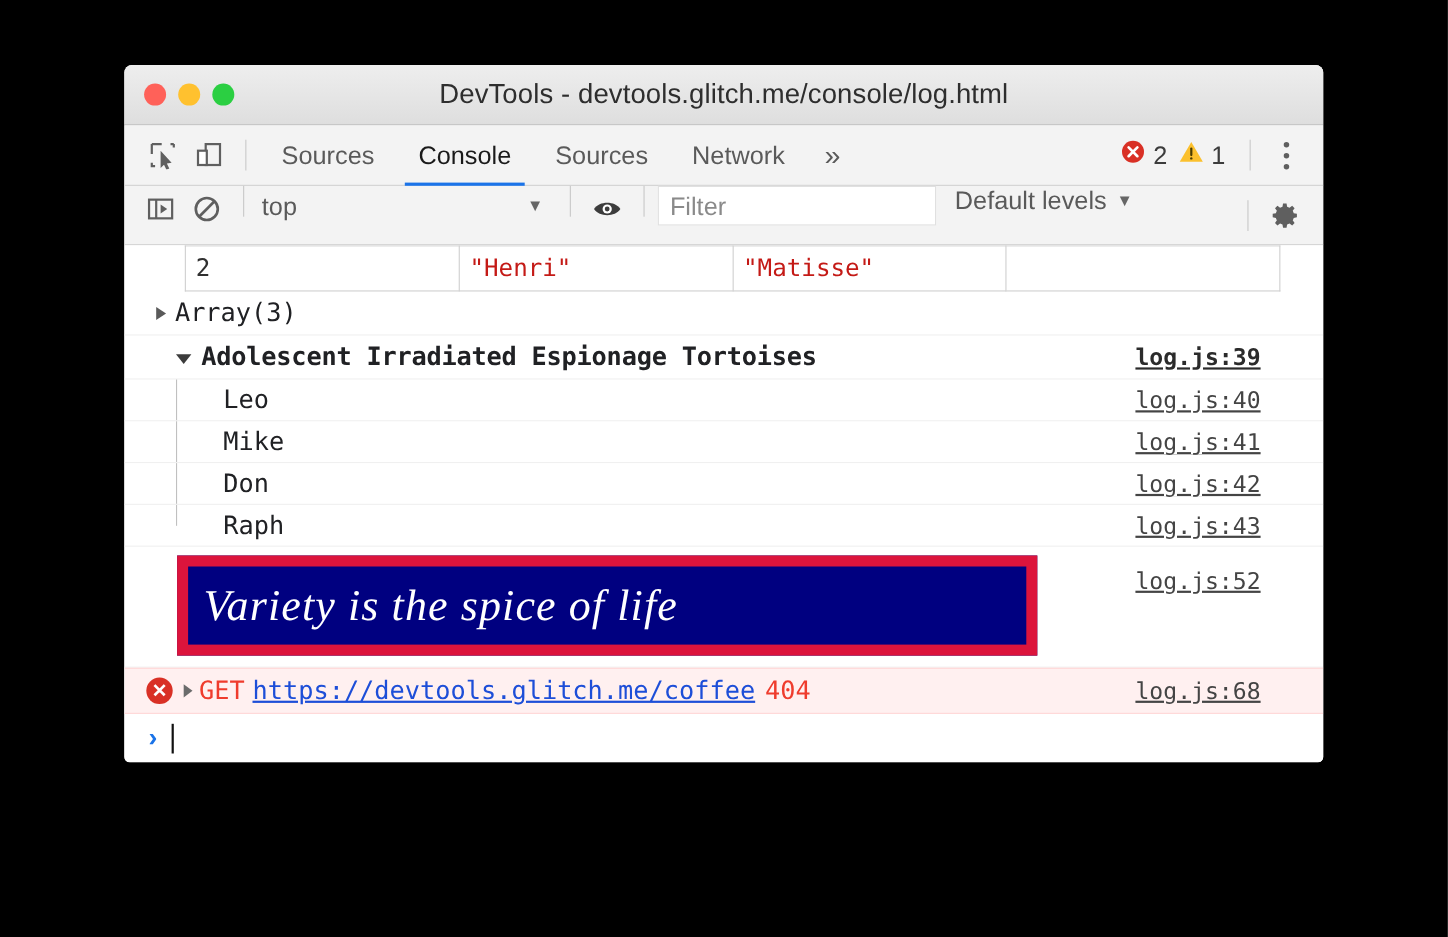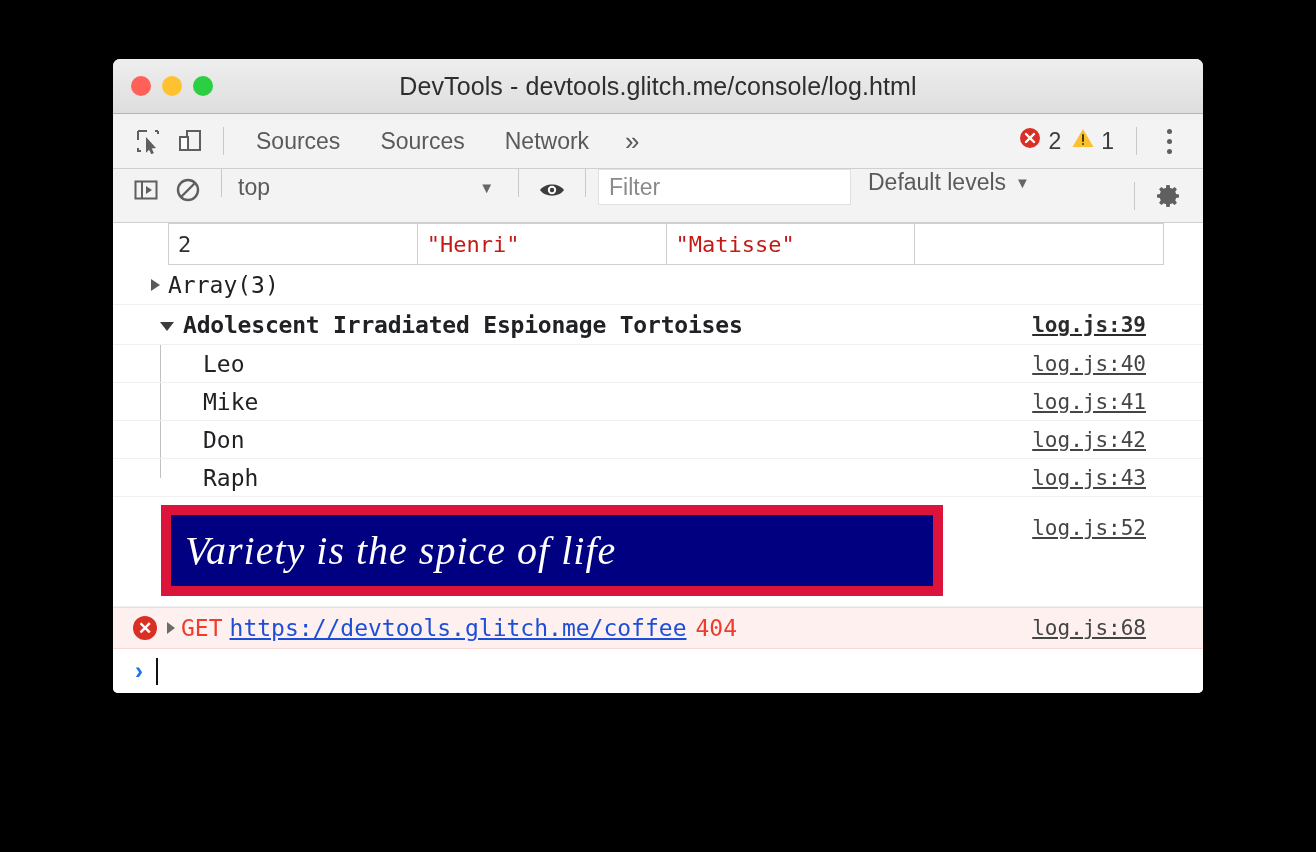--- a/index.html
+++ b/index.html
@@ -207,21 +207,21 @@
     border-top: 1px solid #cfcfcf;
     height: 40px;
     padding: 0 9px;
     font-size: 22px;
     color: #303030;
     font-family: "DejaVu Sans Mono", "Liberation Mono", monospace;
     vertical-align: middle;
   }
   .ctable td.str { color: #c41a16; }
 
-  .arrow-row { padding-left: 38px; min-height: 40px; border-bottom: 1px solid #f0f0f0; }
+  .arrow-row { padding-left: 29px; min-height: 40px; border-bottom: 1px solid #f0f0f0; }
   .tri {
     display: inline-block;
     width: 0; height: 0;
     border-left: 9px solid #5a5a5a;
     border-top: 6px solid transparent;
     border-bottom: 6px solid transparent;
     margin-right: 8px;
     cursor: pointer;
   }
   .tri.down {
@@ -363,20 +363,23 @@
         <svg width="26" height="26" viewBox="0 0 26 26">
           <rect x="10" y="3" width="13" height="19" stroke="#5f5f5f" stroke-width="2" fill="none"></rect>
           <rect x="3" y="9" width="8" height="13" stroke="#5f5f5f" stroke-width="2" fill="#fff"></rect>
         </svg>
       </div>
       <div class="vsep"></div>
       <div class="tabs">
         <div class="tab">
           <span>Sources</span>
         </div>
+        <div class="tab active">
+          <span>Console</span>
+        </div>
         <div class="tab">
           <span>Sources</span>
         </div>
         <div class="tab">
           <span>Network</span>
         </div>
         <div class="tab more">»</div>
       </div>
 
       <div class="tabbar-right">

